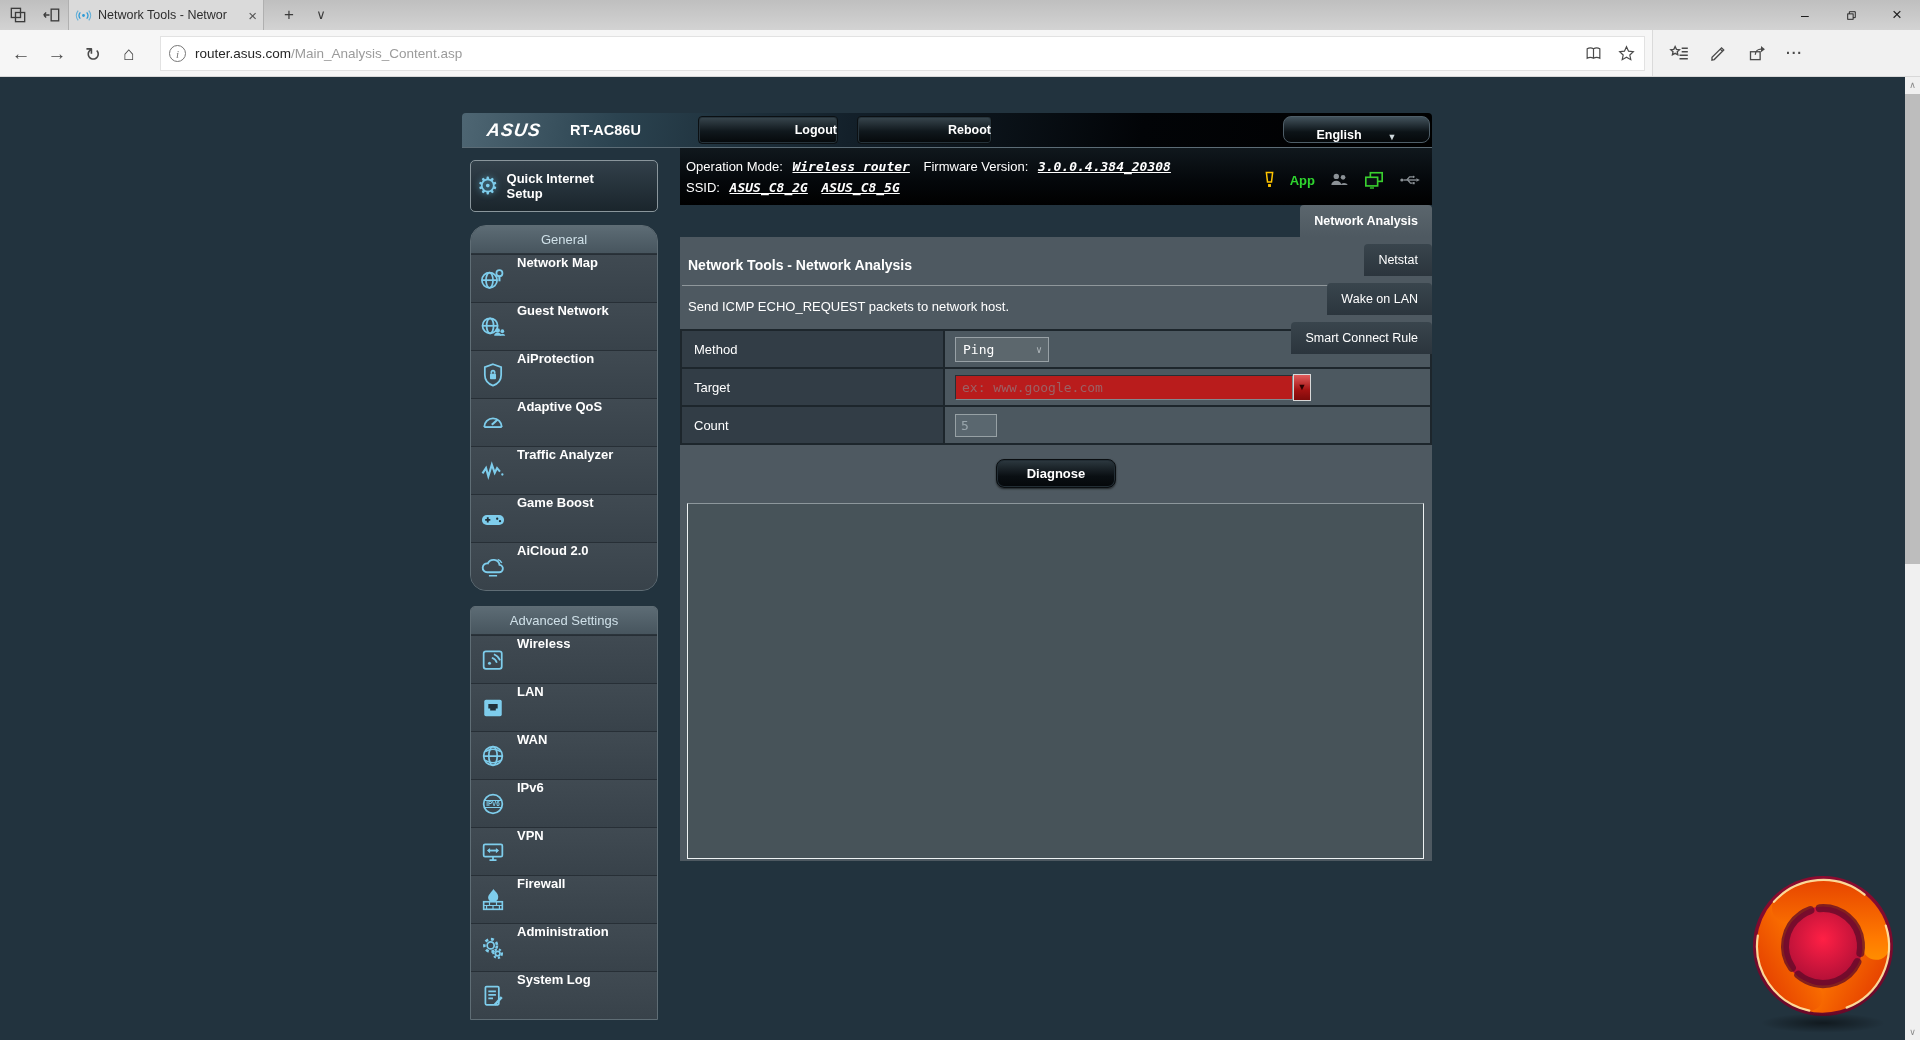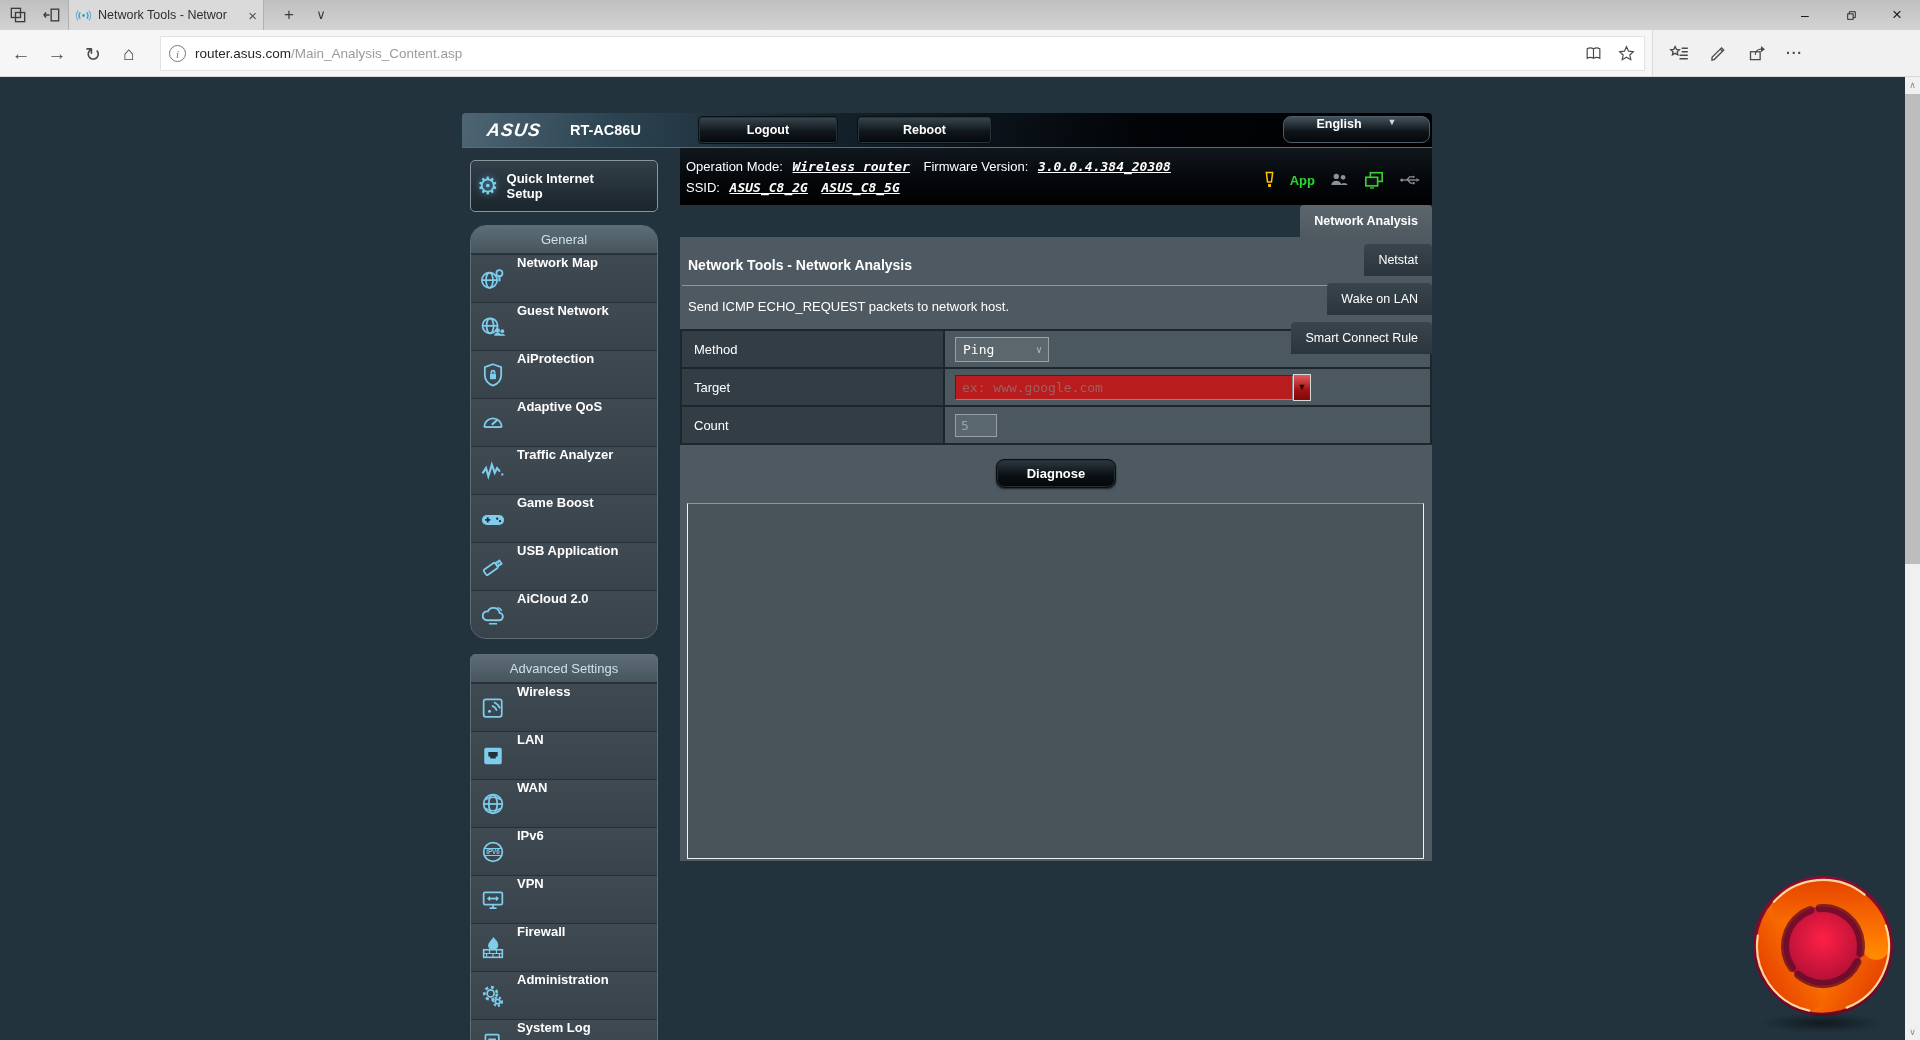--- a/index.html
+++ b/index.html
@@ -49,27 +49,27 @@
   .router-app { position:absolute; left:462px; top:36px; width:970px; }
 
   .banner { position:relative; height:35px; border-radius:4px 4px 0 0;
             background:linear-gradient(100deg,#4e6673 0%,#2b4350 16%,#13202a 40%,#020407 70%,#000 100%);
             border-bottom:1px solid #5c6c76; }
   .brand { position:absolute; left:25px; top:7px; color:#fff; font-size:18px; font-weight:bold; font-style:italic;
            letter-spacing:1px; transform:skewX(-8deg); }
   .model { position:absolute; left:108px; top:9px; color:#fff; font-size:14.5px; font-weight:bold; }
   .hdr-btn { position:absolute; top:3px; height:28px; border-radius:4px; color:#fff; font-size:12.5px; font-weight:bold;
              background:linear-gradient(180deg,#39474f,#10181d 55%,#05080a);
-             border:1px solid #0b1013; box-shadow:0 0 0 1px #26333b inset; text-align:center; line-height:26px; }
+             border:1px solid #0b1013; box-shadow:0 0 0 1px #26333b inset; text-align:right; line-height:26px; }
   .logout { left:236px; width:140px; }
   .reboot { left:395px; width:135px; }
   .lang-btn { position:absolute; right:2px; top:3px; width:147px; height:27px; border-radius:8px;
               background:linear-gradient(180deg,#42525c,#0c1317 60%,#05080a);
               border:1px solid #4e5e68; color:#fff; font-size:12.5px; font-weight:bold;
-              display:flex; align-items:flex-start; justify-content:center; gap:26px; }
+              display:flex; align-items:flex-end; justify-content:center; gap:26px; }
   .lang-btn .tri { font-size:9px; color:#cfd8dc; }
 
   .app-body { display:flex; align-items:flex-start; }
 
   
   .sidebar { width:188px; margin-left:8px; flex:none; }
   .qis { margin-top:12px; height:52px; border:1px solid #8a969c; border-radius:5px;
          background:linear-gradient(180deg,#32404a,#1a252c); display:flex; align-items:center; padding:0 6px; gap:8px; }
   .qis-label { color:#fff; font-weight:bold; font-size:13px; line-height:15px; width:112px; }
   .side-box { margin-top:13px; border:1px solid #5f6d75; border-radius:16px; background:#3b454d; overflow:hidden; }
@@ -317,32 +317,20 @@
                 <svg width="28" height="28" viewBox="0 0 24 24" fill="none" stroke="#7ecdec" stroke-width="1.6">
                   <rect x="2.5" y="8.5" width="19" height="8.6" rx="4.3" fill="#7ecdec" stroke="none"></rect>
                   <path d="M7.5 10.6 v4.4 M5.3 12.8 h4.4" stroke="#22313a" stroke-width="1.6"></path>
                   <circle cx="15.6" cy="11.8" r="1" fill="#22313a" stroke="none"></circle>
                   <circle cx="18" cy="13.8" r="1" fill="#22313a" stroke="none"></circle>
                 </svg>
               </span>
               <span class="lbl">Game Boost</span>
             </div>
 
-            <div class="side-item">
-              <span class="ic">
-                <svg width="28" height="28" viewBox="0 0 24 24" fill="none" stroke="#7ecdec" stroke-width="1.5">
-                  <g transform="rotate(-35 12 12)">
-                    <rect x="3.5" y="9.5" width="12" height="5.5" rx="1.2"></rect>
-                    <rect x="15.5" y="10.6" width="4.2" height="3.3"></rect>
-                    <path d="M16.8 11.6 h1.4 M16.8 12.9 h1.4" stroke-width="1"></path>
-                  </g>
-                </svg>
-              </span>
-              <span class="lbl">USB Application</span>
-            </div>
 
             <div class="side-item">
               <span class="ic">
                 <svg width="28" height="28" viewBox="0 0 24 24" fill="none" stroke="#7ecdec" stroke-width="1.6">
                   <path d="M7 16.5 a3.8 3.8 0 1 1 .6 -7.55 A5.3 5.3 0 0 1 17.6 10.2 a3.1 3.1 0 0 1 -.6 6.3 Z"></path>
                   <path d="M16 5.5 a5 5 0 0 1 3.5 3" stroke-width="1.3"></path>
                   <path d="M8.5 19.5 h7" stroke-width="1.3"></path>
                 </svg>
               </span>
               <span class="lbl">AiCloud 2.0</span>

